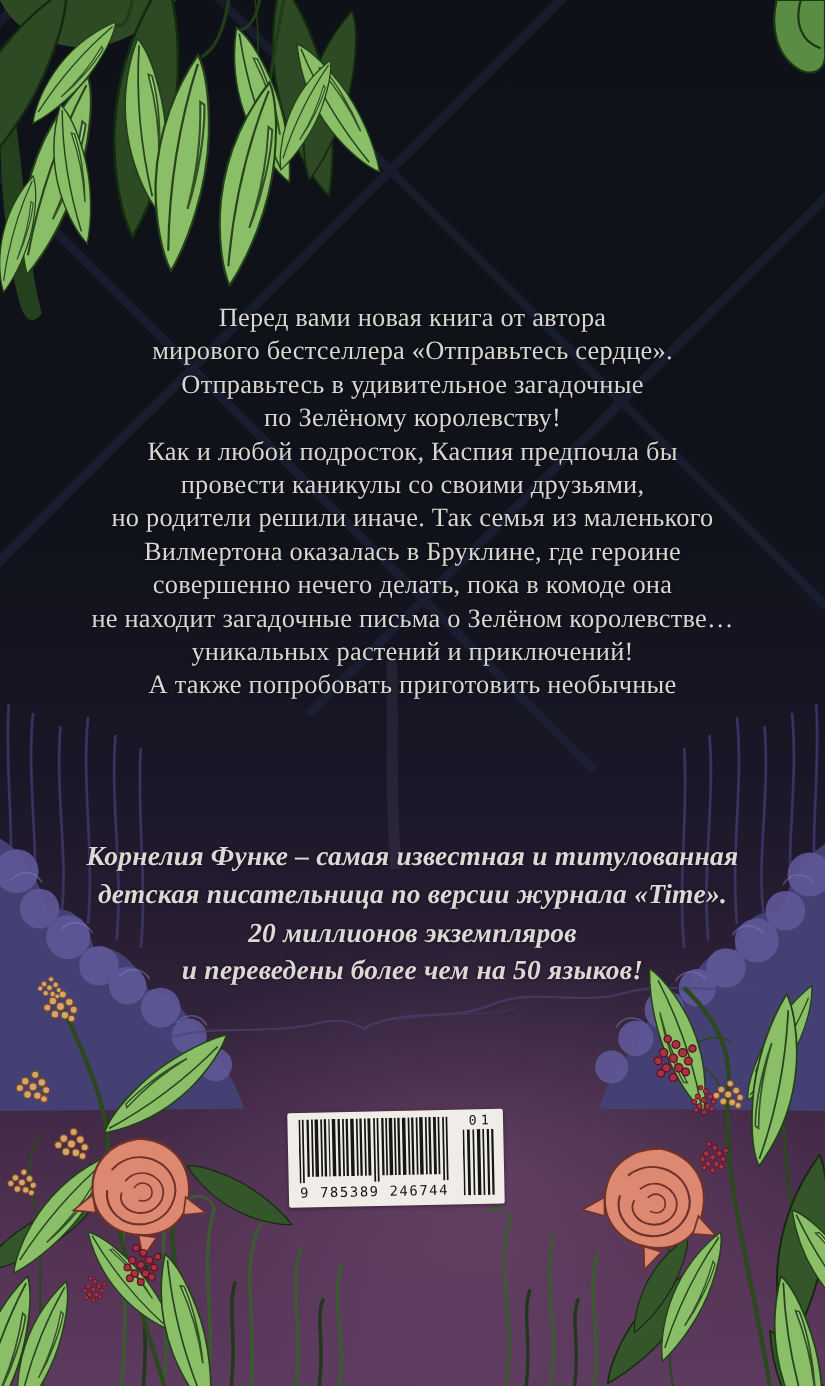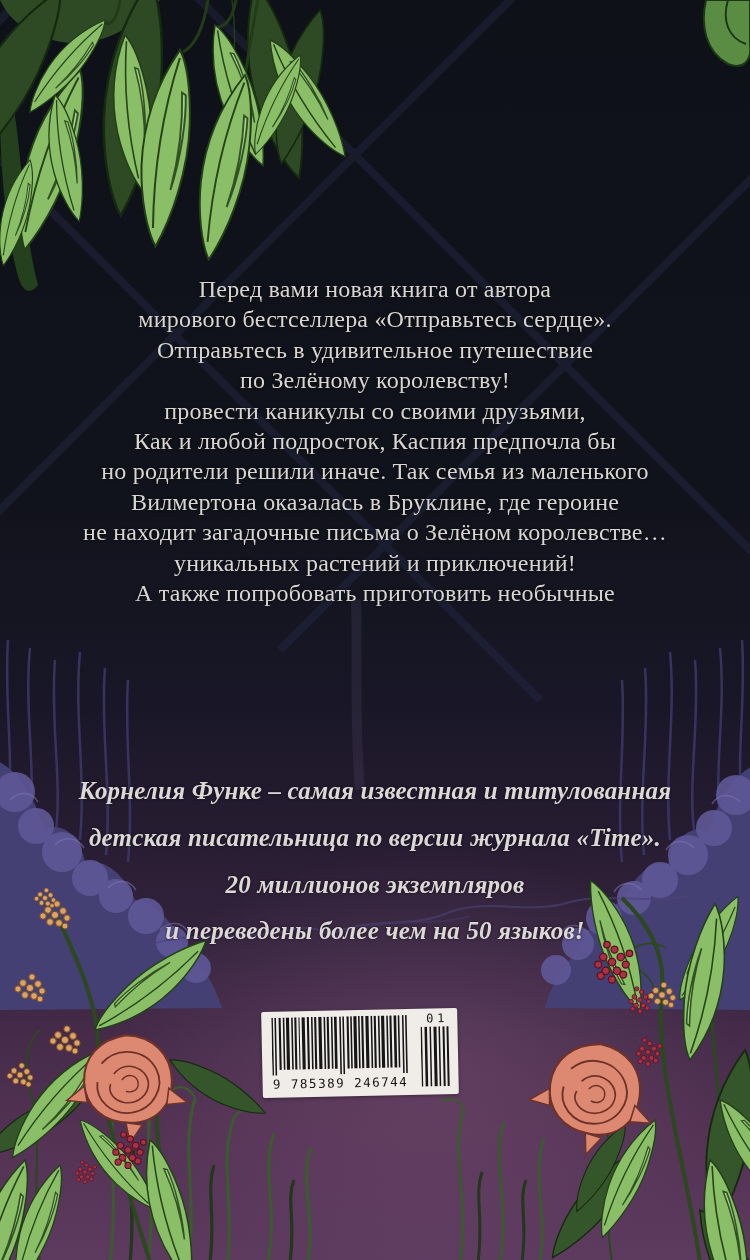--- a/index.html
+++ b/index.html
@@ -10,21 +10,21 @@
   .art{position:absolute;left:0;top:0;width:750px;height:1260px;display:block;}
   .textlayer{position:absolute;left:0;top:0;width:750px;height:1260px;}
   .annotation{position:absolute;left:28px;right:28px;top:274px;text-align:center;}
   .annotation p{
     margin:0;font-size:24px;line-height:30.4px;font-weight:400;
     color:#d9d6d1;letter-spacing:.2px;
     text-shadow:0 0 3px rgba(0,0,0,.6);
   }
   .author-note{position:absolute;left:28px;right:28px;top:760px;text-align:center;}
   .author-note p{
-    margin:16px;font-style:italic;font-weight:700;font-size:25px;line-height:30.8px;
+    margin:4px;font-style:italic;font-weight:700;font-size:25px;line-height:30.8px;
     color:#dcd8d6;letter-spacing:.2px;text-shadow:0 0 3px rgba(0,0,0,.6);
   }
   .barcode{
     position:absolute;left:262px;top:1010px;width:196px;height:86px;
     background:#f0ede8;border-radius:2px;transform:rotate(-1.2deg);
     box-shadow:0 1px 4px rgba(0,0,0,.4);
     display:flex;flex-direction:row;padding:0;
   }
   .bc-main{flex:1 1 auto;display:flex;flex-direction:column;padding:6px 0 0 10px;}
   .bc-bars{width:138px;height:58px;display:block;}
@@ -297,26 +297,27 @@
       <g fill="#d9a468" stroke="#7d4d20" stroke-width="1">
         <use href="#berryO" transform="translate(662,995) scale(0.9)"></use>
       </g>
     </g>
   </svg>
 
   <div class="textlayer">
     <div class="annotation">
       <p>Перед вами новая книга от автора</p>
       <p>мирового бестселлера «Отправьтесь сердце».</p>
-      <p>Отправьтесь в удивительное путешествие</p>
+      <p>Отправьтесь в удивительное загадочные</p>
       <p>по Зелёному королевству!</p>
+      <p>Как и любой подросток, Каспия предпочла бы</p>
       <p>провести каникулы со своими друзьями,</p>
-      <p>Как и любой подросток, Каспия предпочла бы</p>
       <p>но родители решили иначе. Так семья из маленького</p>
       <p>Вилмертона оказалась в Бруклине, где героине</p>
+      <p>совершенно нечего делать, пока в комоде она</p>
       <p>не находит загадочные письма о Зелёном королевстве…</p>
       <p>уникальных растений и приключений!</p>
       <p>А также попробовать приготовить необычные</p>
     </div>
 
     <div class="author-note">
       <p>Корнелия Функе – самая известная и титулованная</p>
       <p>детская писательница по версии журнала «Time».</p>
       <p>20 миллионов экземпляров</p>
       <p>и переведены более чем на 50 языков!</p>

